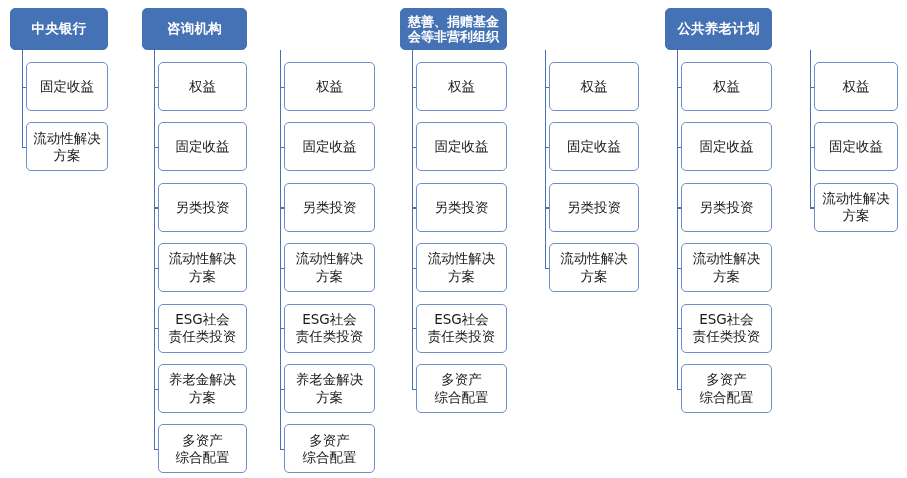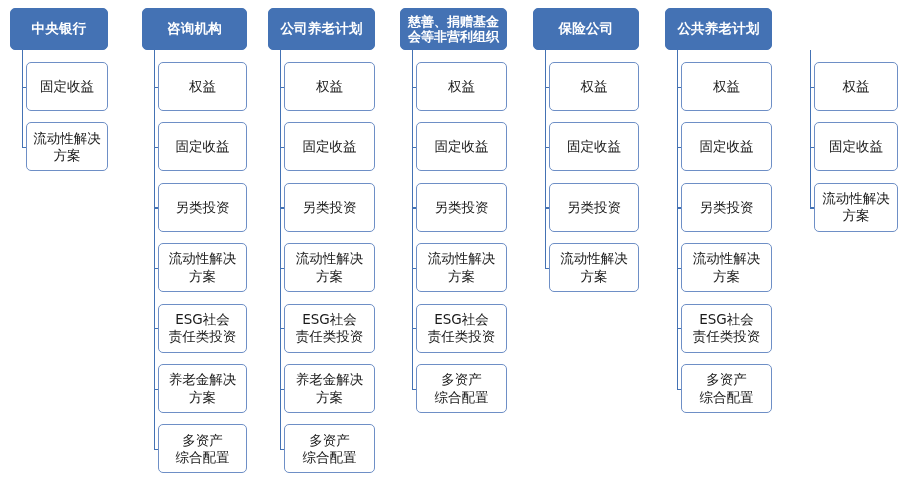--- a/index.html
+++ b/index.html
@@ -129,23 +129,20 @@
         <span class="child-label">养老金解决
 方案</span>
       </div>
       <div class="stub" style="left: 12px; top: 448.9px; width: 4px;"></div>
       <div class="child-box" style="left: 16px; top: 424.4px; width: 89px;">
         <span class="child-label">多资产
 综合配置</span>
       </div>
     </div>
     <div class="column" style="left: 268px; width: 107px;">
-      <div class="header-box" style="width: 107px;">
-        <span class="child-label">公司养老计划</span>
-      </div>
       <div class="spine" style="left: 12px; top: 50px; height: 398.9px;"></div>
       <div class="stub" style="left: 12px; top: 86.5px; width: 4px;"></div>
       <div class="child-box" style="left: 16px; top: 62px; width: 91px;">
         <span class="child-label">权益</span>
       </div>
       <div class="stub" style="left: 12px; top: 146.9px; width: 4px;"></div>
       <div class="child-box" style="left: 16px; top: 122.4px; width: 91px;">
         <span class="child-label">固定收益</span>
       </div>
       <div class="stub" style="left: 12px; top: 207.3px; width: 4px;"></div>
@@ -201,23 +198,20 @@
         <span class="child-label">ESG社会
 责任类投资</span>
       </div>
       <div class="stub" style="left: 12px; top: 388.5px; width: 4px;"></div>
       <div class="child-box" style="left: 16px; top: 364px; width: 91px;">
         <span class="child-label">多资产
 综合配置</span>
       </div>
     </div>
     <div class="column" style="left: 533px; width: 106px;">
-      <div class="header-box" style="width: 106px;">
-        <span class="child-label">保险公司</span>
-      </div>
       <div class="spine" style="left: 12px; top: 50px; height: 217.7px;"></div>
       <div class="stub" style="left: 12px; top: 86.5px; width: 4px;"></div>
       <div class="child-box" style="left: 16px; top: 62px; width: 90px;">
         <span class="child-label">权益</span>
       </div>
       <div class="stub" style="left: 12px; top: 146.9px; width: 4px;"></div>
       <div class="child-box" style="left: 16px; top: 122.4px; width: 90px;">
         <span class="child-label">固定收益</span>
       </div>
       <div class="stub" style="left: 12px; top: 207.3px; width: 4px;"></div>

